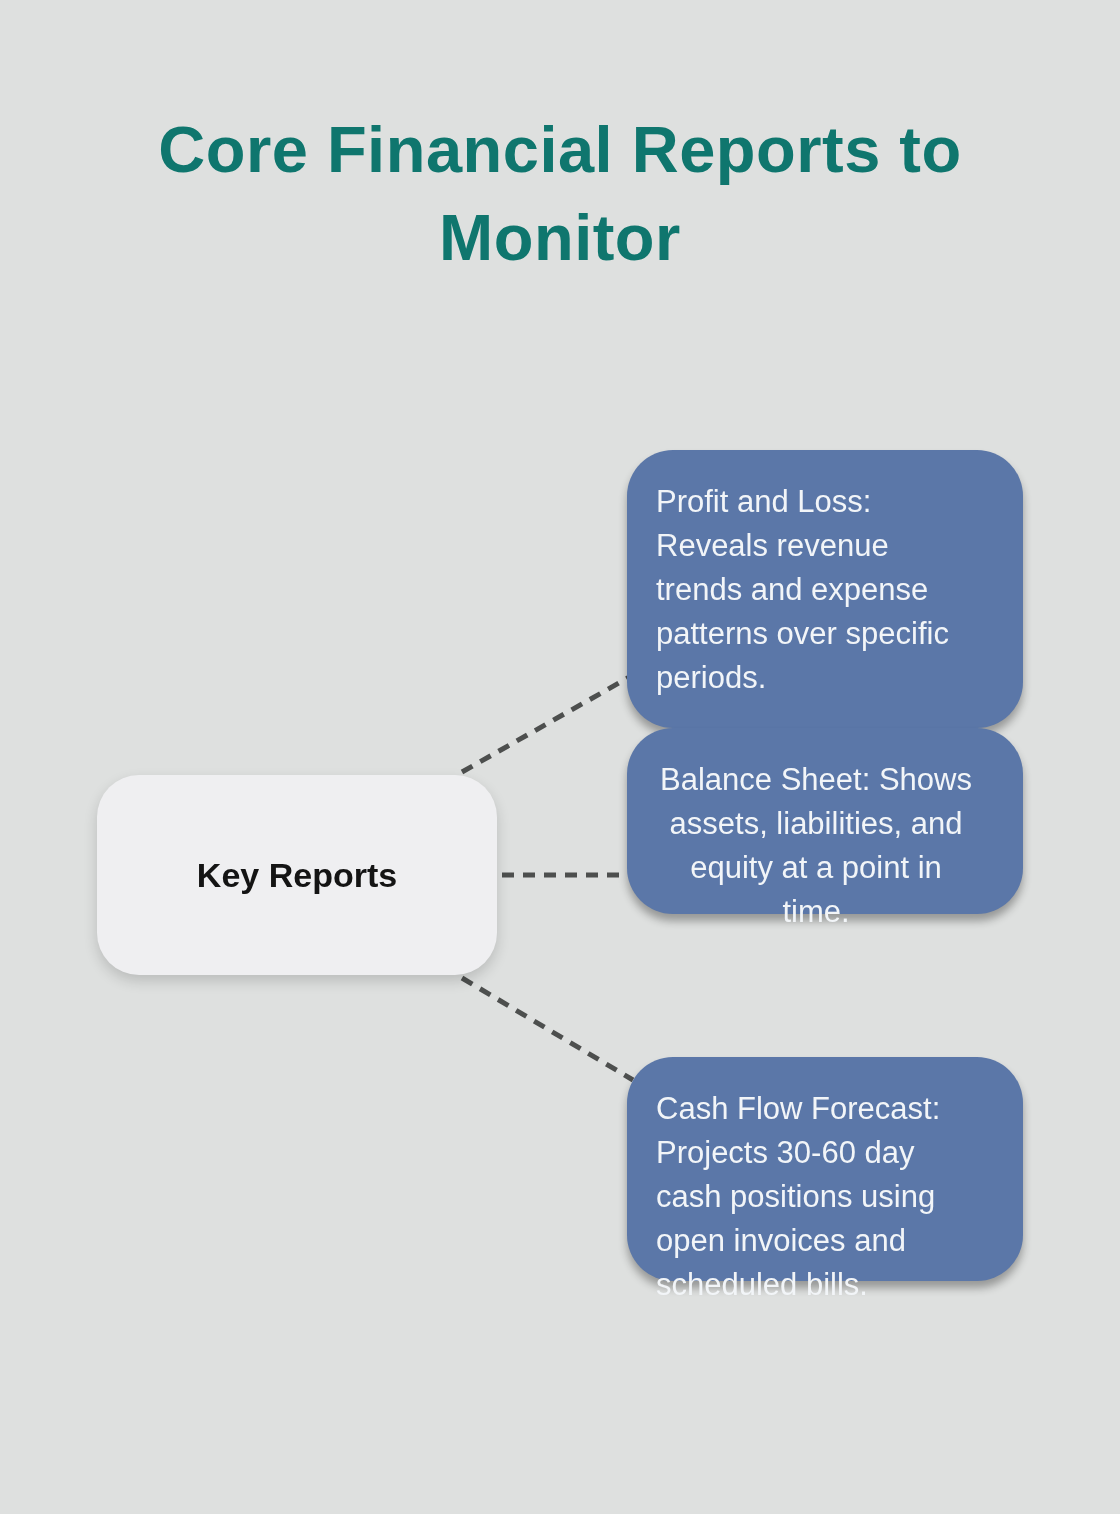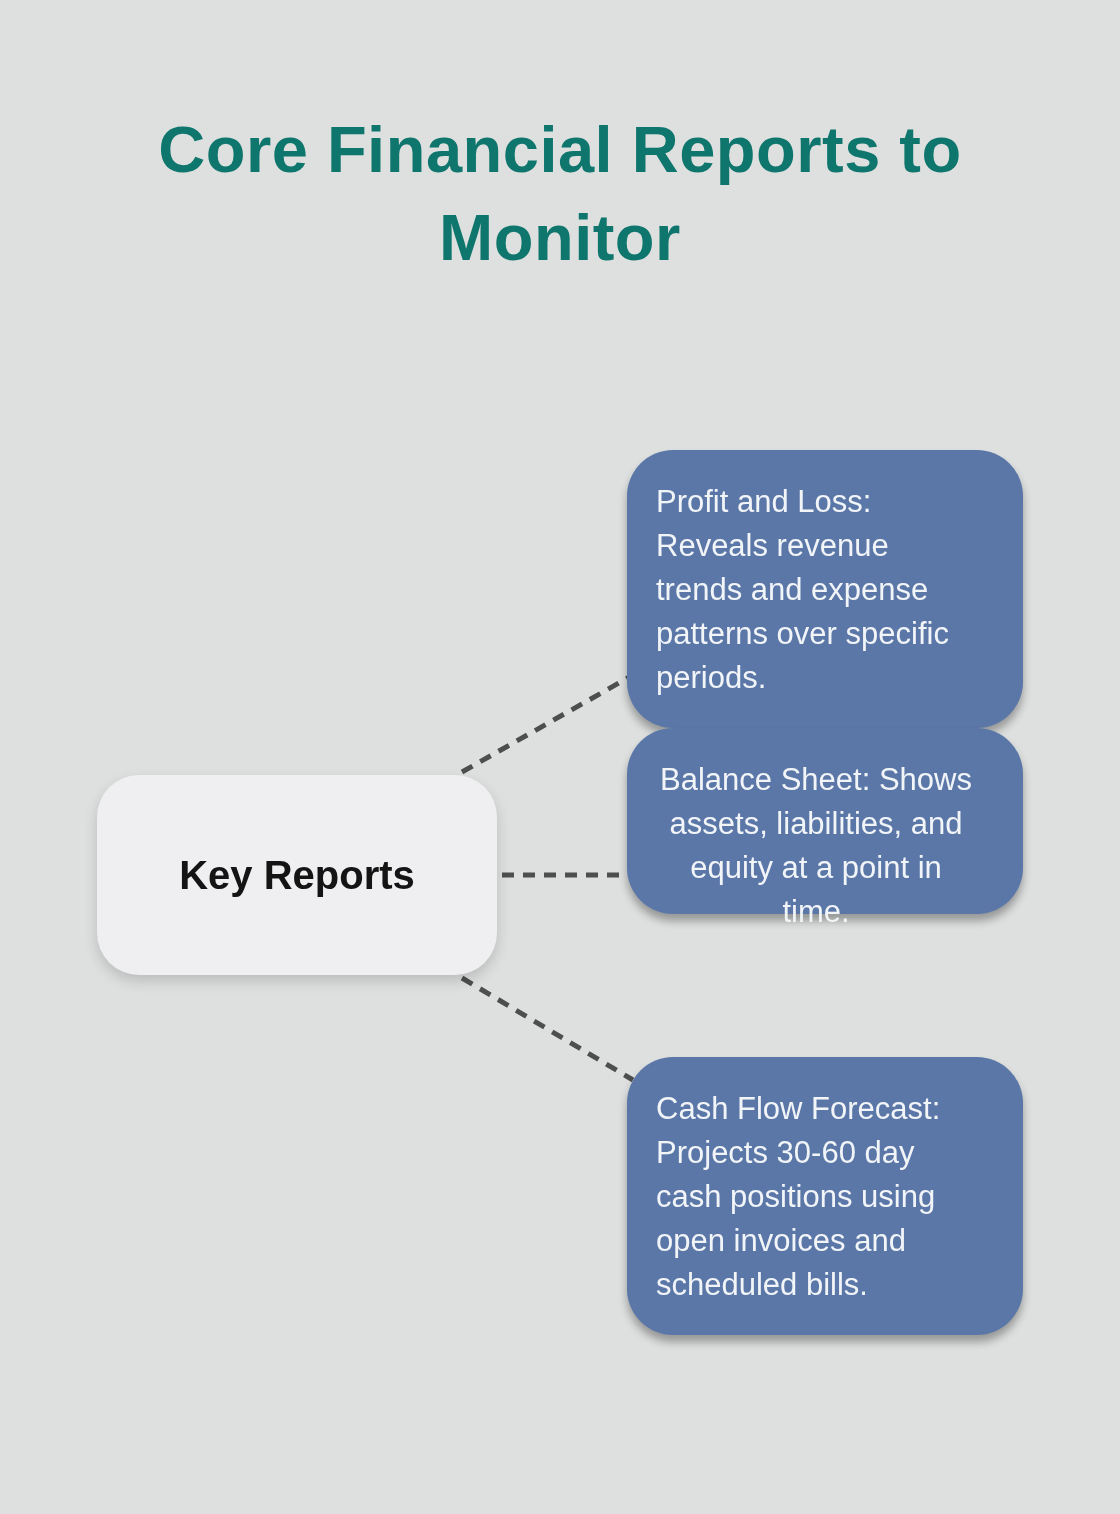--- a/index.html
+++ b/index.html
@@ -45,41 +45,41 @@
     left: 97px;
     top: 775px;
     width: 400px;
     height: 200px;
     background: #efeff1;
     border-radius: 42px;
     box-shadow: 0 6px 14px rgba(0,0,0,0.16);
     display: flex;
     align-items: center;
     justify-content: center;
-    font-size: 40px;
+    font-size: 34px;
     font-weight: 700;
     color: #141414;
   }
   .branch-node {
     position: absolute;
     z-index: 2;
     left: 627px;
     width: 396px;
     background: #5b77a8;
     border-radius: 46px;
     box-shadow: 0 7px 9px rgba(0,0,0,0.32);
     color: #f2f5f8;
     font-size: 31px;
     line-height: 44px;
     font-weight: 400;
     padding: 30px 47px 0 29px;
   }
   .branch-node.n0 { top: 408px;  height: 278px; margin-top: 42px; }
   .branch-node.n1 { top: 728px;  height: 186px; text-align: center; }
-  .branch-node.n2 { top: 1057px; height: 278px; }
+  .branch-node.n2 { top: 1057px; height: 224px; }
 </style>
 </head>
 <body>
 
 <div class="canvas">
 
   <h1 class="page-title">Core Financial Reports to Monitor</h1>
 
   <svg class="connector-layer" viewBox="0 0 1120 1514" aria-hidden="true">
     <path d="M462 772 L633 675"></path>

